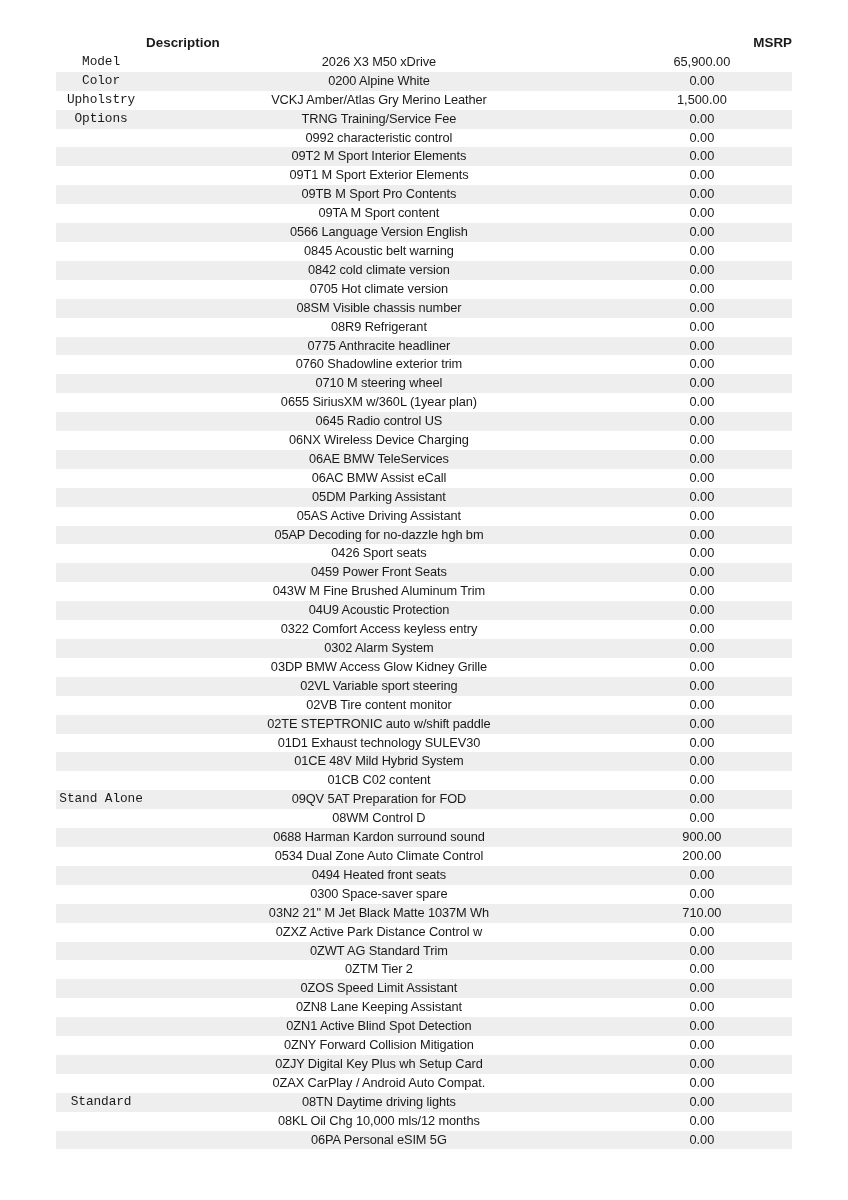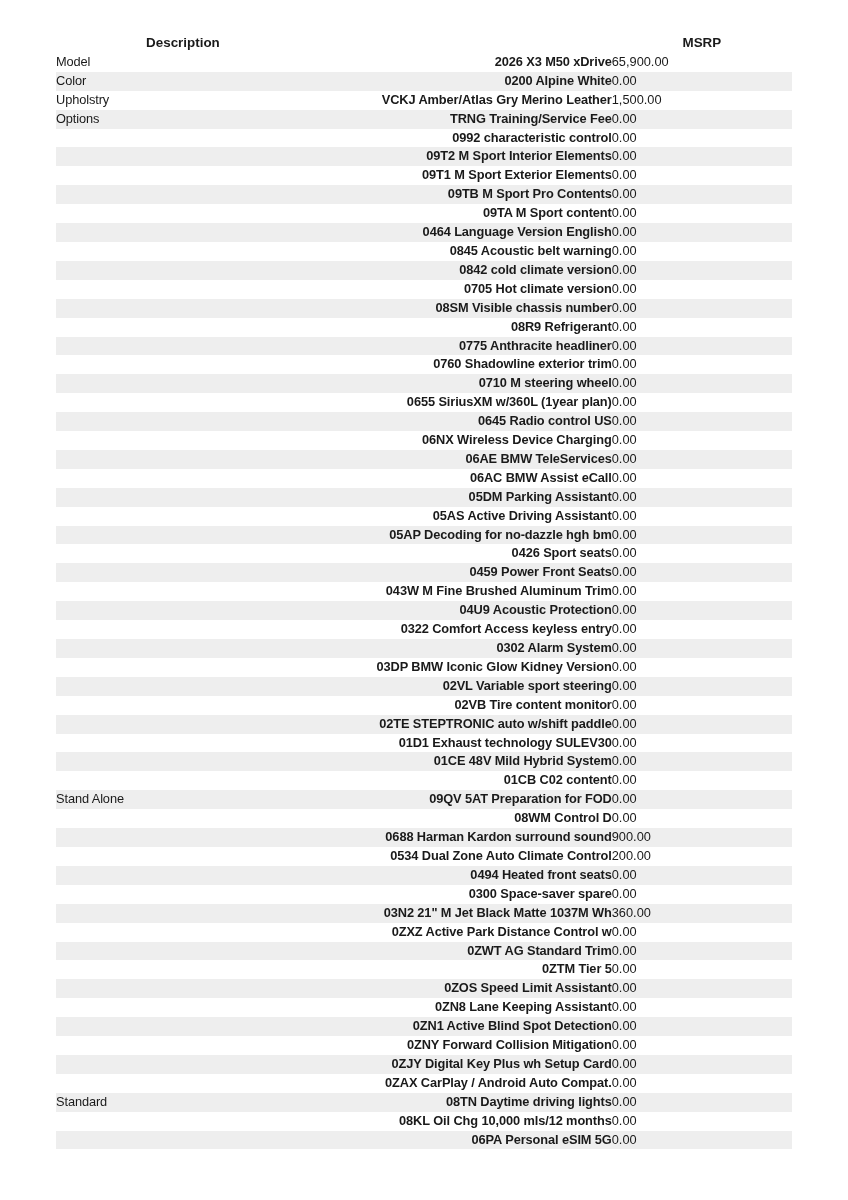--- a/index.html
+++ b/index.html
@@ -40,34 +40,34 @@
     overflow: hidden;
   }
   thead th {
     font-weight: bold;
     font-size: 13.4px;
     height: 24px;
     line-height: 24px;
   }
   th.h-cat { text-align: left; }
   th.h-desc { text-align: left; padding-left: 4px; }
-  th.h-msrp { padding-right: 26px; }
+  th.h-msrp { text-align: right; padding-right: 26px; }
   td.cat {
-    text-align: left;
+    text-align: center;
     padding-left: 3px;
     letter-spacing: -0.1px;
+    font-family: Liberation Mono, monospace;
   }
   td.desc {
-    text-align: right;
+    text-align: center;
     padding-left: 4px;
     letter-spacing: -0.1px;
-    font-weight: bold;
   }
   td.msrp {
-    text-align: left;
+    text-align: center;
     padding-right: 26px;
   }
   tr.shaded td {
     background: #eeeeee;
   }
   tr.plain td {
     background: #ffffff;
   }
 </style>
 </head>
@@ -128,21 +128,21 @@
           <td class="desc">09TB M Sport Pro Contents</td>
           <td class="msrp">0.00</td>
         </tr>
         <tr class="plain">
           <td class="cat"></td>
           <td class="desc">09TA M Sport content</td>
           <td class="msrp">0.00</td>
         </tr>
         <tr class="shaded">
           <td class="cat"></td>
-          <td class="desc">0464 Language Version English</td>
+          <td class="desc">0566 Language Version English</td>
           <td class="msrp">0.00</td>
         </tr>
         <tr class="plain">
           <td class="cat"></td>
           <td class="desc">0845 Acoustic belt warning</td>
           <td class="msrp">0.00</td>
         </tr>
         <tr class="shaded">
           <td class="cat"></td>
           <td class="desc">0842 cold climate version</td>
@@ -243,21 +243,21 @@
           <td class="desc">0322 Comfort Access keyless entry</td>
           <td class="msrp">0.00</td>
         </tr>
         <tr class="shaded">
           <td class="cat"></td>
           <td class="desc">0302 Alarm System</td>
           <td class="msrp">0.00</td>
         </tr>
         <tr class="plain">
           <td class="cat"></td>
-          <td class="desc">03DP BMW Iconic Glow Kidney Version</td>
+          <td class="desc">03DP BMW Access Glow Kidney Grille</td>
           <td class="msrp">0.00</td>
         </tr>
         <tr class="shaded">
           <td class="cat"></td>
           <td class="desc">02VL Variable sport steering</td>
           <td class="msrp">0.00</td>
         </tr>
         <tr class="plain">
           <td class="cat"></td>
           <td class="desc">02VB Tire content monitor</td>
@@ -309,35 +309,35 @@
           <td class="msrp">0.00</td>
         </tr>
         <tr class="plain">
           <td class="cat"></td>
           <td class="desc">0300 Space-saver spare</td>
           <td class="msrp">0.00</td>
         </tr>
         <tr class="shaded">
           <td class="cat"></td>
           <td class="desc">03N2 21" M Jet Black Matte 1037M Wh</td>
-          <td class="msrp">360.00</td>
+          <td class="msrp">710.00</td>
         </tr>
         <tr class="plain">
           <td class="cat"></td>
           <td class="desc">0ZXZ Active Park Distance Control w</td>
           <td class="msrp">0.00</td>
         </tr>
         <tr class="shaded">
           <td class="cat"></td>
           <td class="desc">0ZWT AG Standard Trim</td>
           <td class="msrp">0.00</td>
         </tr>
         <tr class="plain">
           <td class="cat"></td>
-          <td class="desc">0ZTM Tier 5</td>
+          <td class="desc">0ZTM Tier 2</td>
           <td class="msrp">0.00</td>
         </tr>
         <tr class="shaded">
           <td class="cat"></td>
           <td class="desc">0ZOS Speed Limit Assistant</td>
           <td class="msrp">0.00</td>
         </tr>
         <tr class="plain">
           <td class="cat"></td>
           <td class="desc">0ZN8 Lane Keeping Assistant</td>

